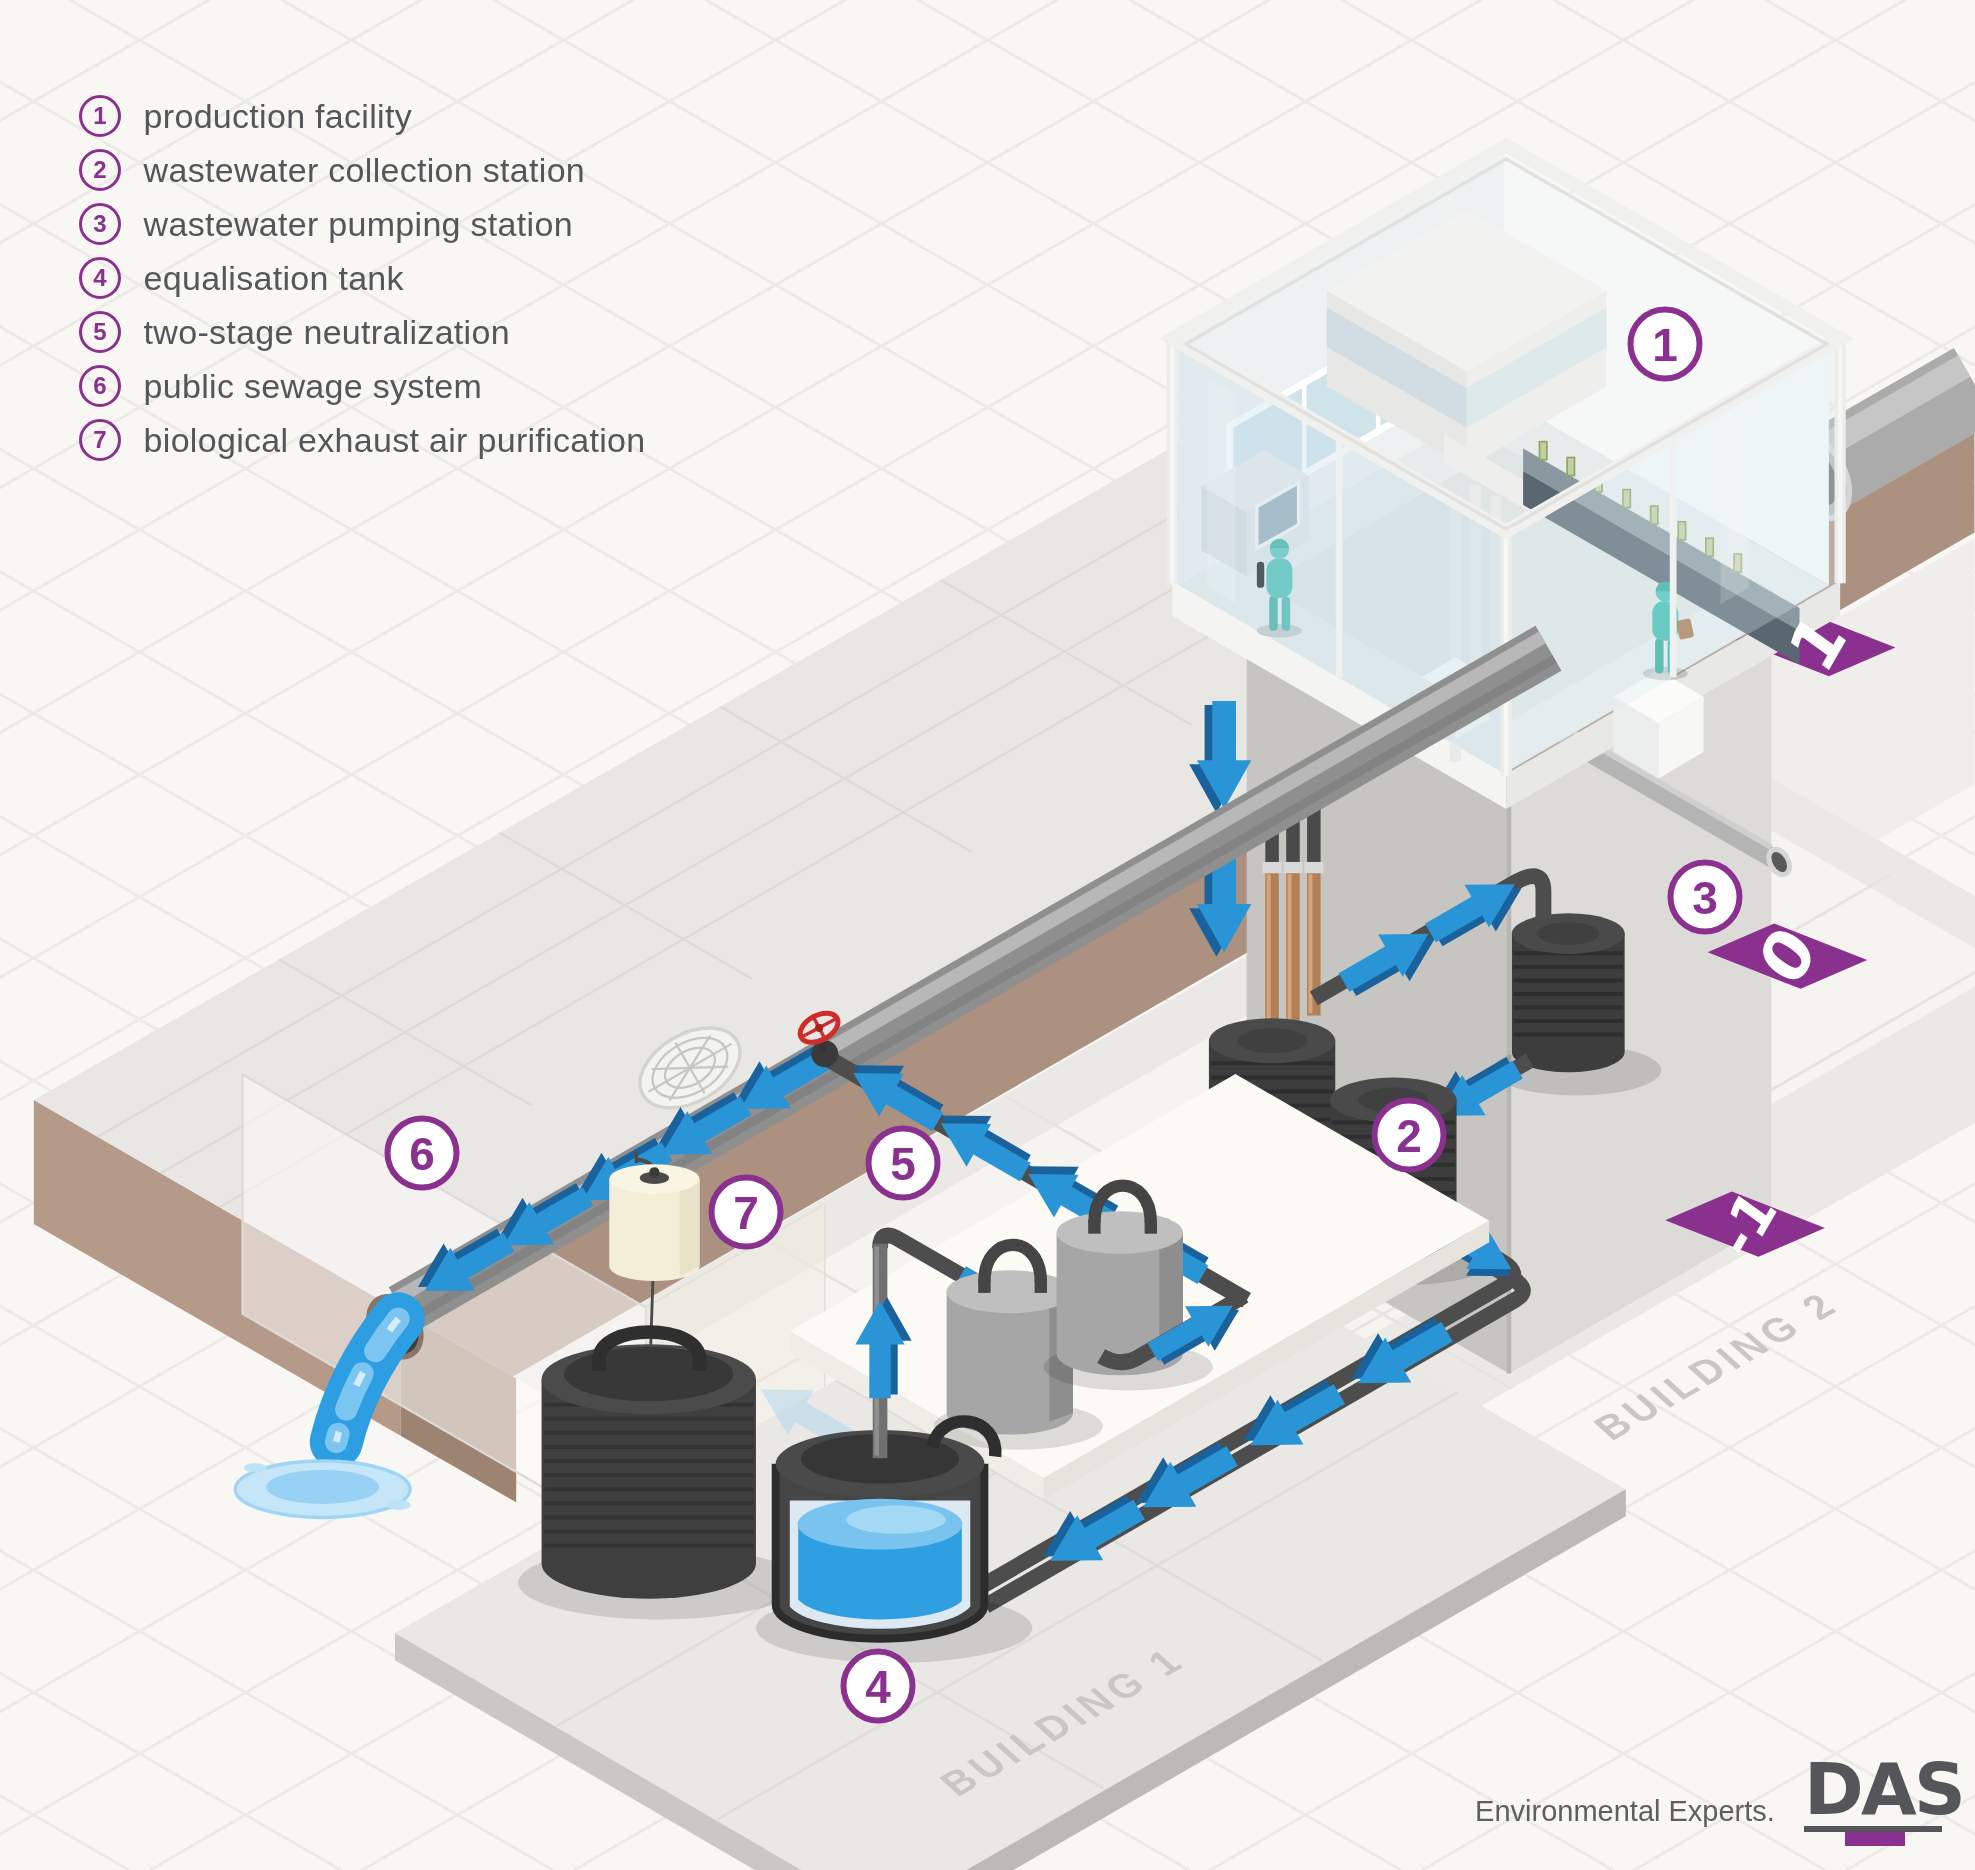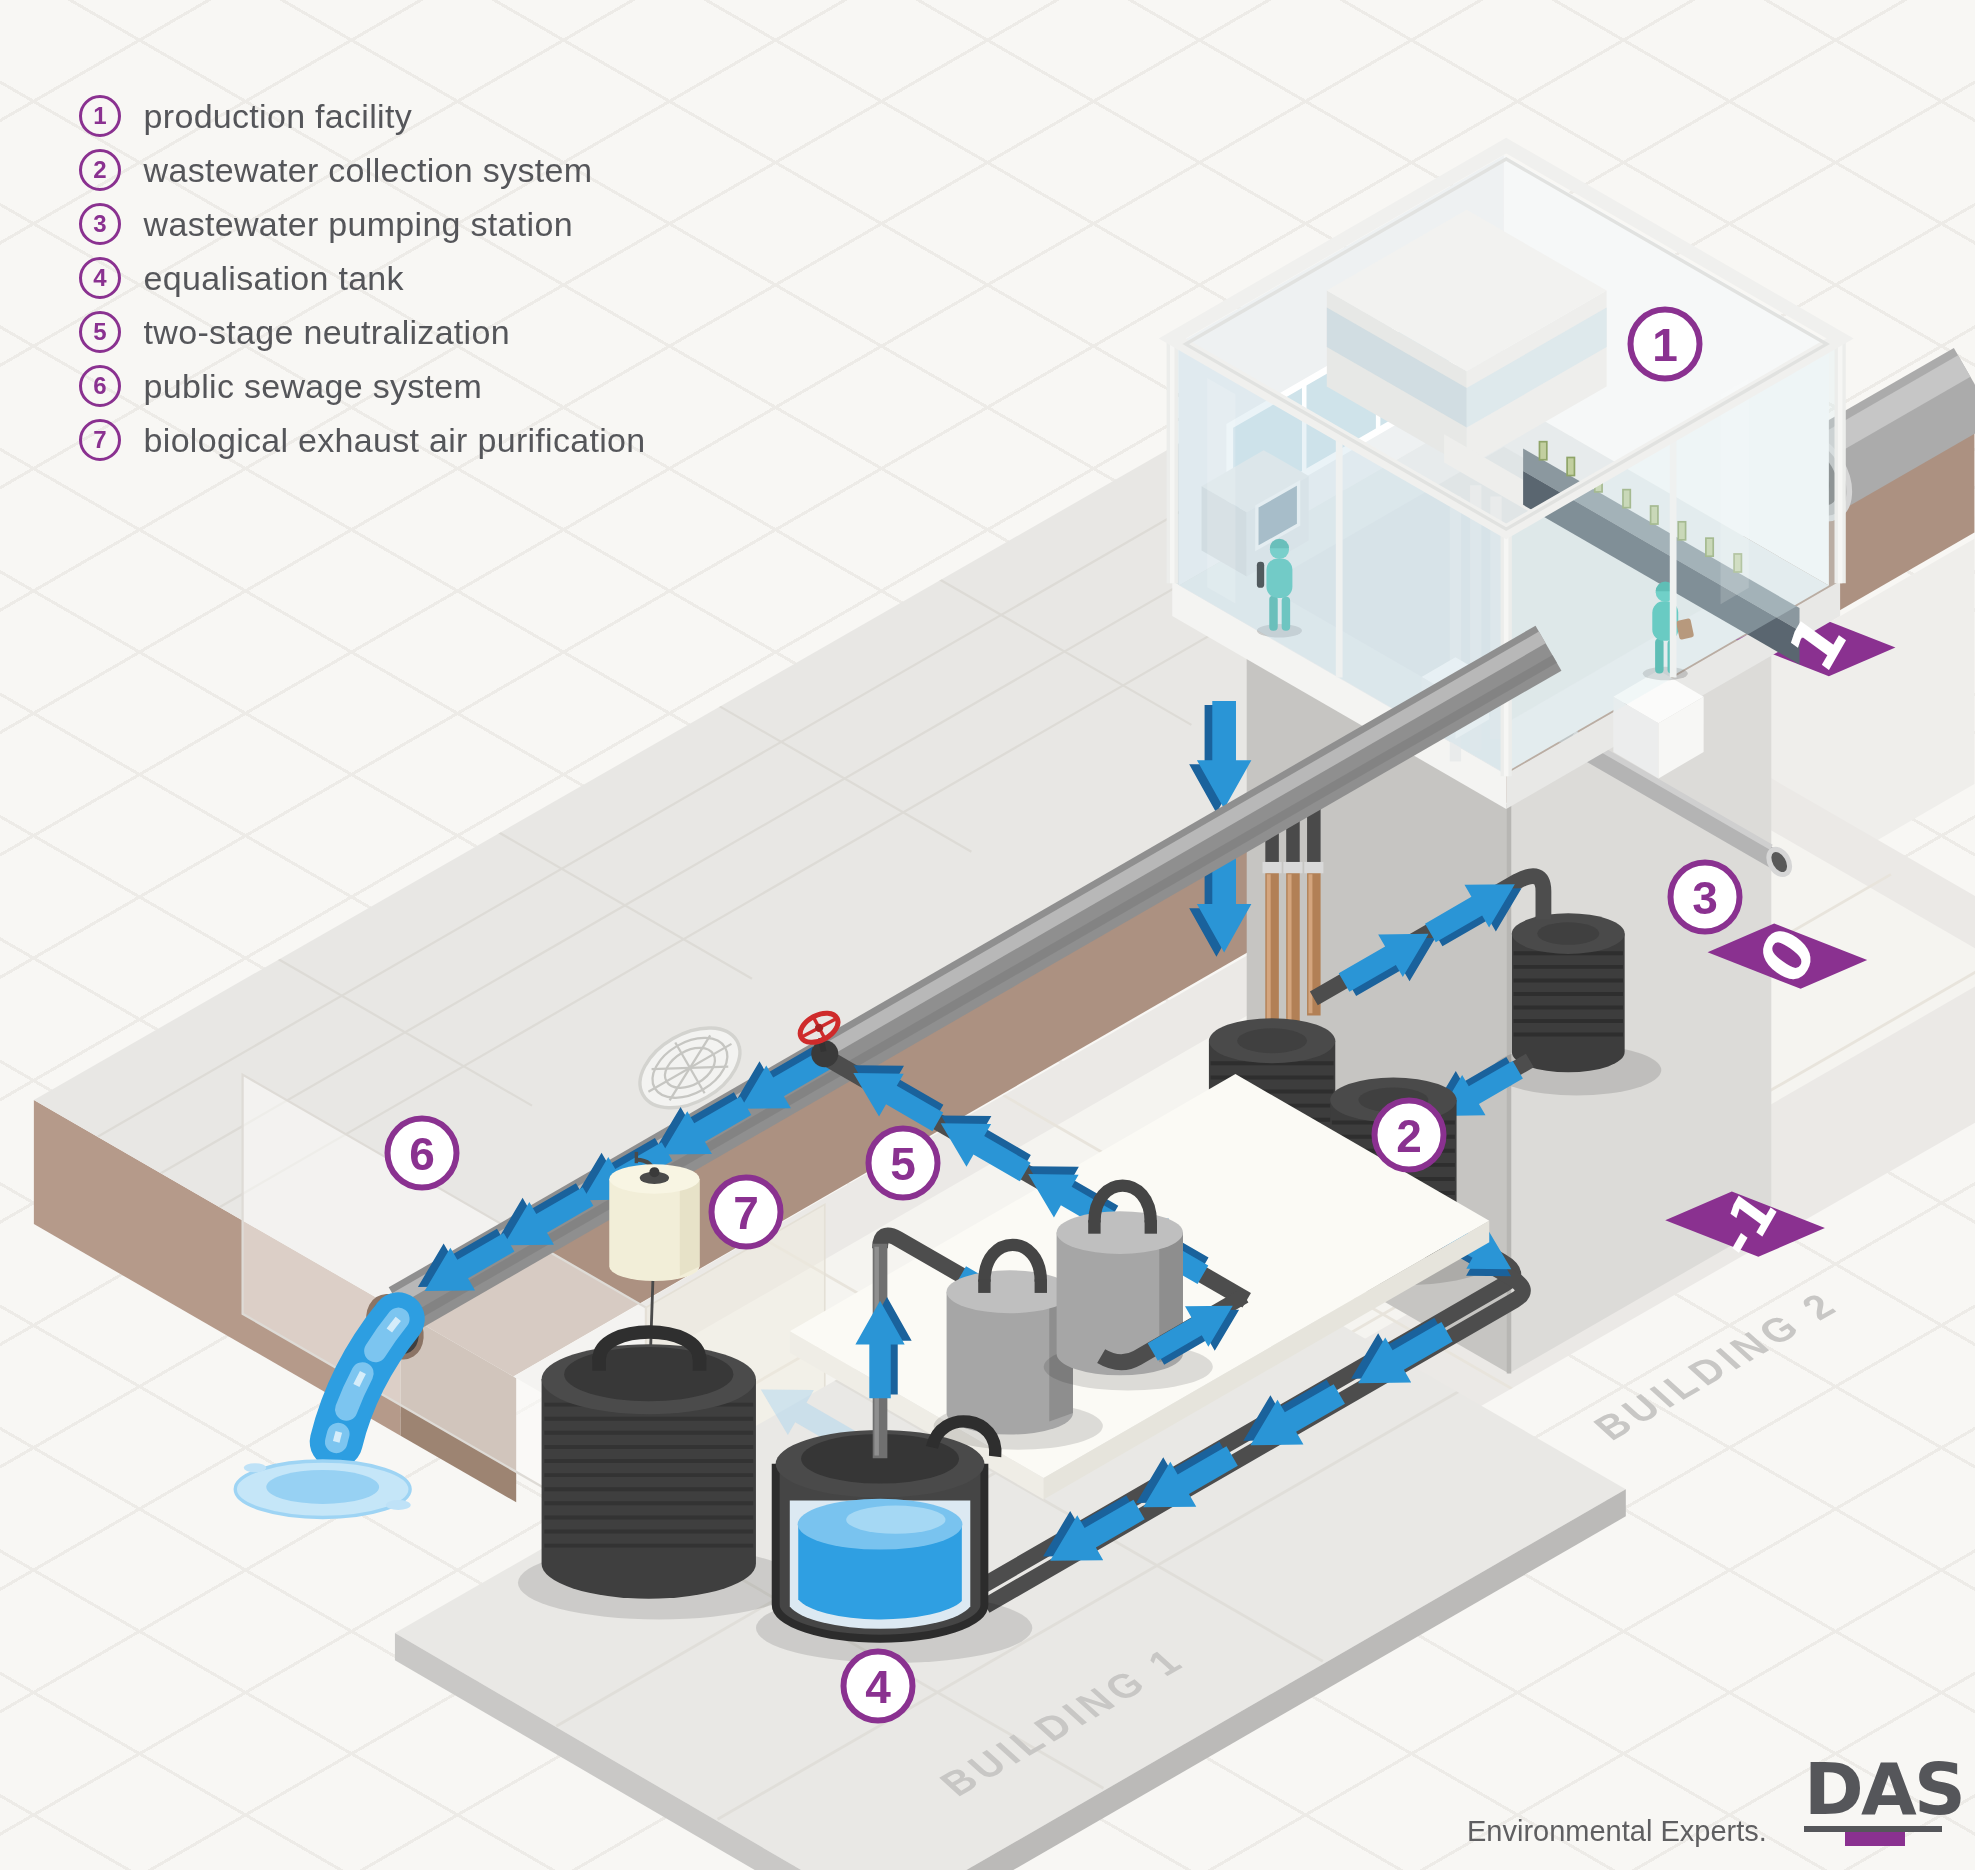--- a/index.html
+++ b/index.html
@@ -35,22 +35,22 @@
     font-family:"DejaVu Sans", sans-serif;white-space:nowrap;
   }
   .fm-digit.small{font-size:56px;}
   
   .bldg{
     position:absolute;font-size:38px;font-weight:700;color:#c8c7c5;letter-spacing:5.1px;
     transform:translate(-50%,-50%) rotate(-30deg) skewX(18deg);white-space:nowrap;
   }
   
   .tagline{
-    position:absolute;left:1467px;top:1795px;width:316px;text-align:left;
-    font-size:29px;color:#5f5f61;margin-top:20px;
+    position:absolute;left:1467px;top:1795px;width:316px;text-align:center;
+    font-size:29px;color:#5f5f61;
   }
   .das{position:absolute;left:1804px;top:1753px;width:147px;}
   .das-text{
     font-family:"DejaVu Sans", sans-serif;font-weight:bold;font-size:72px;
     color:#55565a;letter-spacing:-2.8px;line-height:1;
   }
   .das-rule{width:138px;height:5.6px;background:#55565a;margin-top:1.1px;}
   .das-flag{width:60px;height:14.7px;background:#8a3190;margin-left:41px;}
 </style>
 </head>
@@ -496,21 +496,21 @@
   </g>
 </svg>
 
 <div class="legend">
   <div class="legend-row">
     <div class="legend-num">1</div>
     <div class="legend-label">production facility</div>
   </div>
   <div class="legend-row">
     <div class="legend-num">2</div>
-    <div class="legend-label">wastewater collection system</div>
+    <div class="legend-label">wastewater collection station</div>
   </div>
   <div class="legend-row">
     <div class="legend-num">3</div>
     <div class="legend-label">wastewater pumping station</div>
   </div>
   <div class="legend-row">
     <div class="legend-num">4</div>
     <div class="legend-label">equalisation tank</div>
   </div>
   <div class="legend-row">

